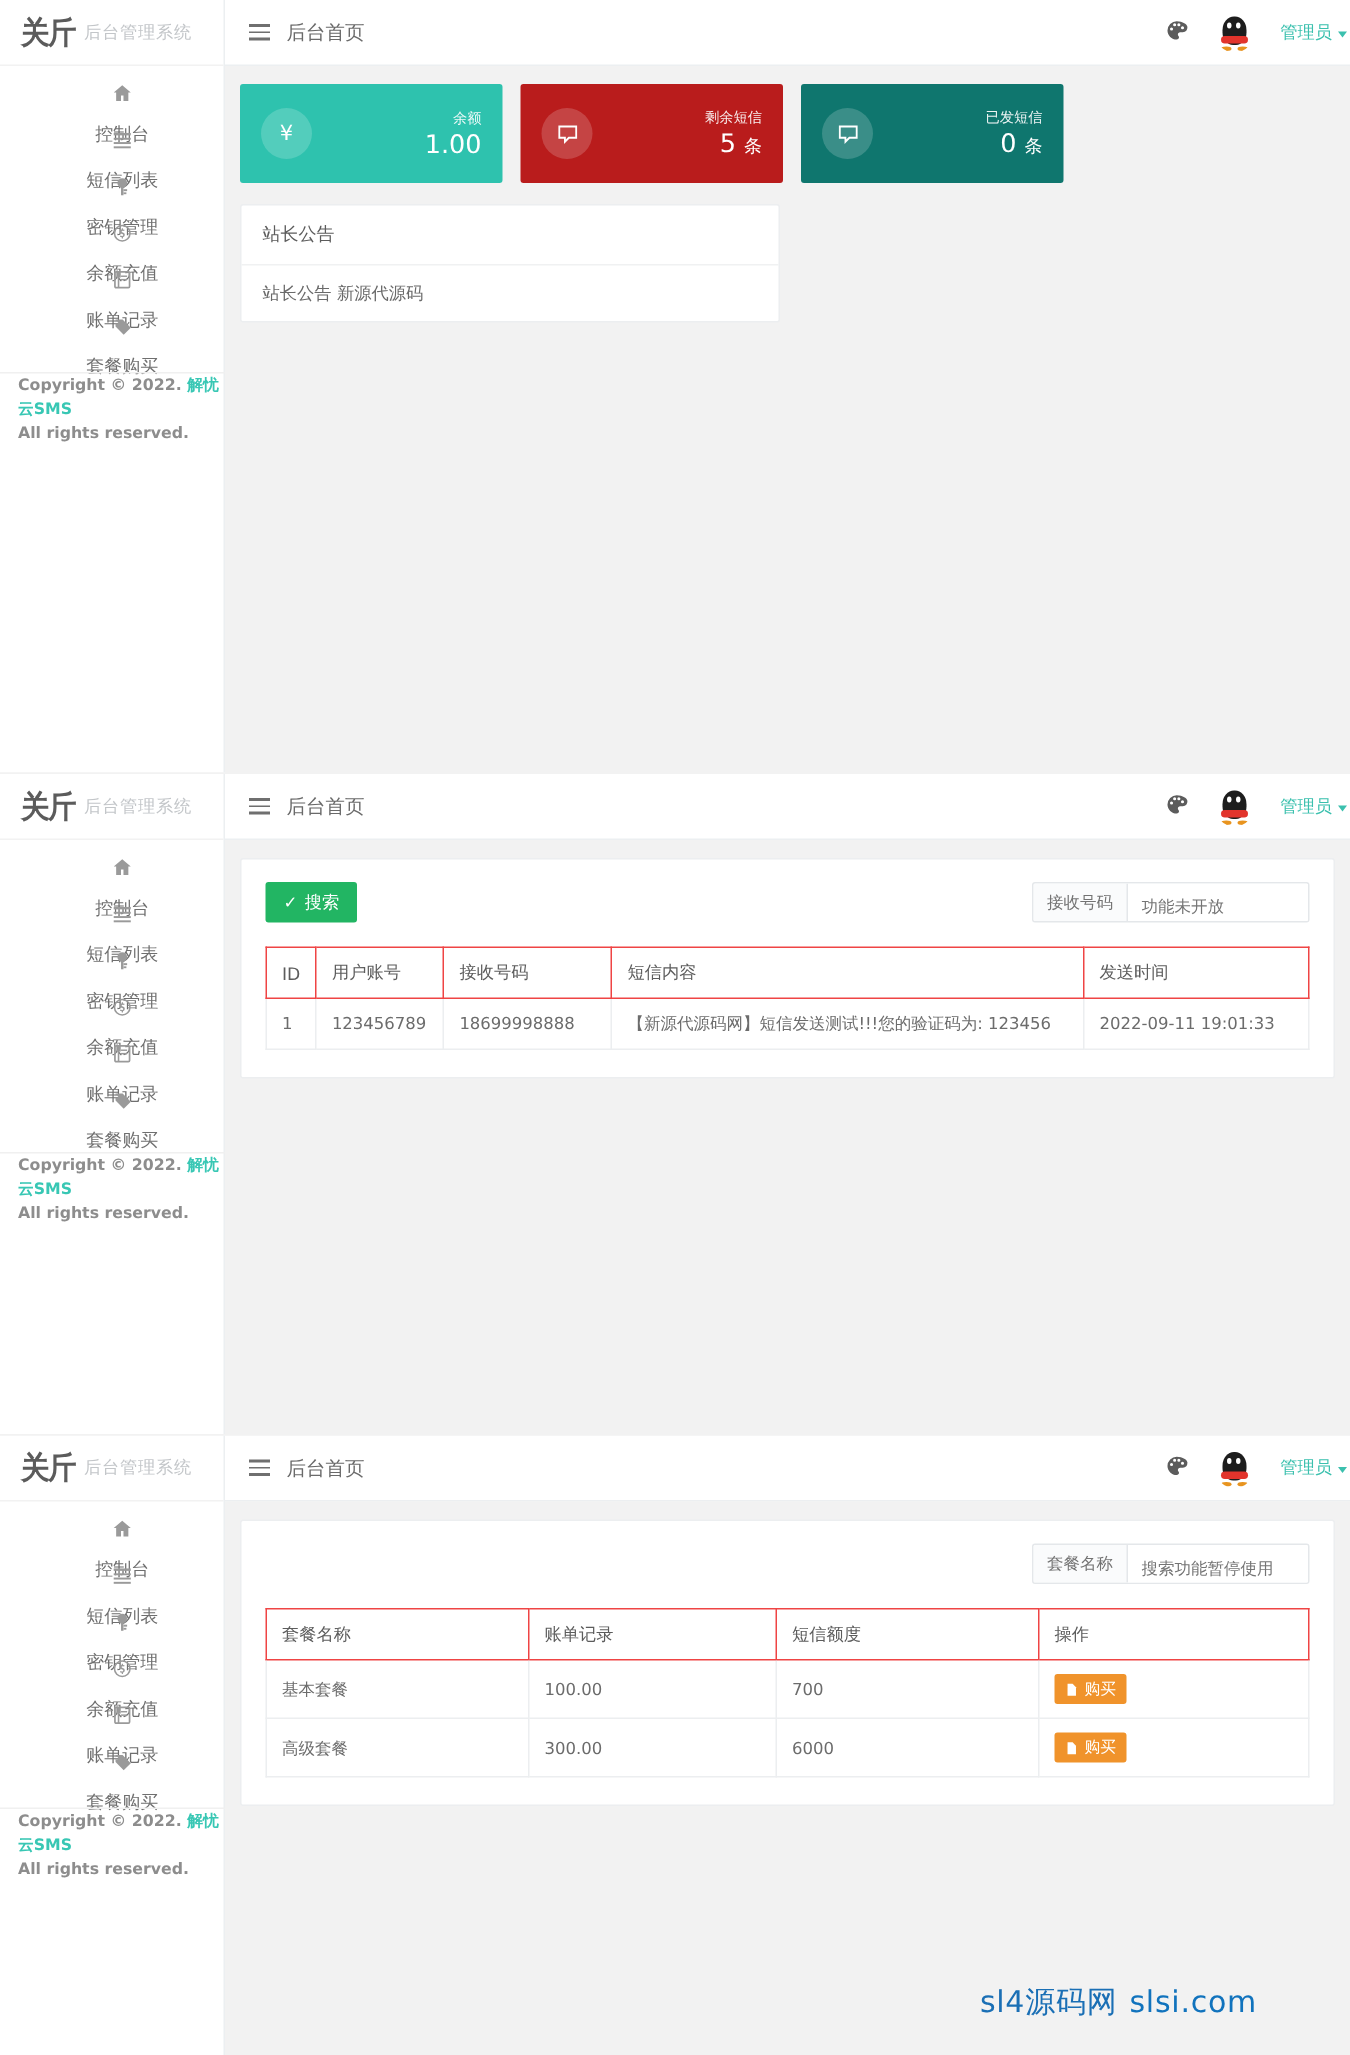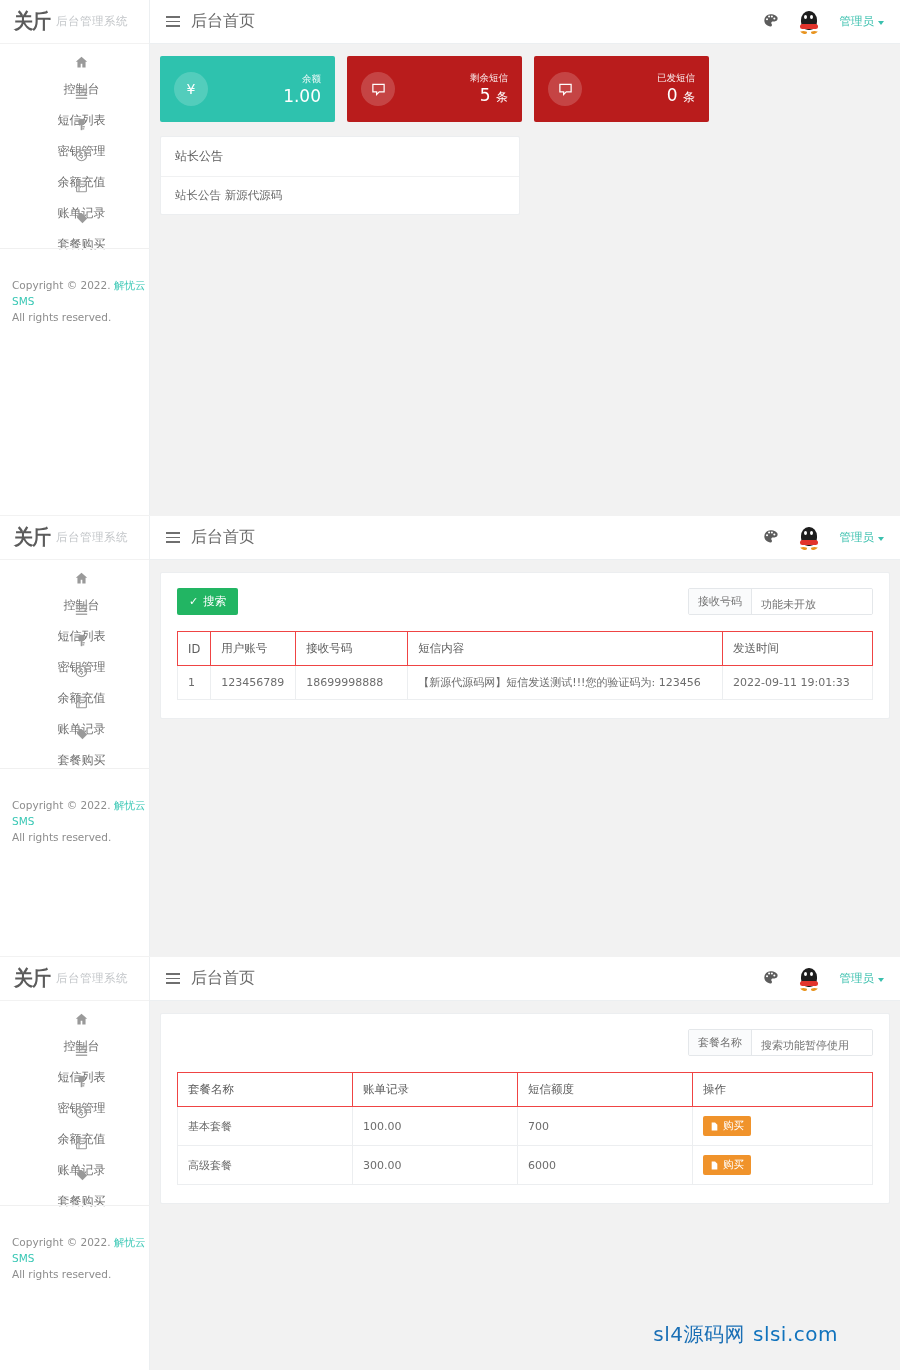--- a/index.html
+++ b/index.html
@@ -23,33 +23,33 @@
     transform:scaleY(1.08);
   }
   .logo-text { font-size:11.5px; color:#c3c6c9; letter-spacing:0.5px; }
 
   .nav { padding-top:12px; }
   .nav-item { display:flex; align-items:center; height:31px; padding-left:14px; gap:12px; cursor:pointer;flex-direction:column; }
   .nav-icon { width:13px; height:13px; flex:0 0 13px; display:flex; align-items:center; justify-content:center; color:#9a9a9a; }
   .nav-icon svg { width:13px; height:13px; fill:#9a9a9a; }
   .nav-label { font-size:12px; color:#6f6f6f; }
 
-  .side-foot { position:absolute; left:0; bottom:0; width:150px; padding:28px 0 20px 12px; border-top:1px solid #f0f0f0; }
+  .side-foot { position:absolute; left:0; bottom:0; width:150px; padding:0 0 20px 12px; border-top:1px solid #f0f0f0;font-weight:bold; }
   #panel-1 .side-foot { bottom:auto; top:248px; }
   #panel-2 .side-foot { bottom:auto; top:252px; }
   #panel-3 .side-foot { bottom:auto; top:248px; }
   .side-foot div { font-size:10.5px; color:#8d8d8d; line-height:16px; }
   .brandlink { color:#38c7b4; }
 
   
   .header { position:absolute; left:150px; top:0; width:750px; height:44px; background:#fff; border-bottom:1px solid #eceff1; display:flex; align-items:center; }
   .hamburger { margin-left:16px; width:14px; display:flex; flex-direction:column; gap:3px; cursor:pointer; }
   .hamburger span { display:block; height:1.6px; background:#6f6f6f; }
-  .header-title { margin-left:11px; font-size:16px; color:#6a6a6a; }
-  .header-right { margin-left:auto; display:flex; align-items:center; gap:18px; padding-right:16px; }
+  .header-title { margin-left:11px; font-size:13px; color:#6a6a6a; }
+  .header-right { margin-left:auto; display:flex; align-items:center; gap:18px; padding-right:2px; }
   .palette-icon svg { width:15px; height:15px; fill:#5c5c5c; }
   .avatar { width:26px; height:26px; border-radius:50%; position:relative; overflow:hidden; background:#fff; }
   .qq-body { position:absolute; left:5px; top:2px; width:16px; height:19px; background:#1d1d1d; border-radius:48% 48% 44% 44%; }
   .qq-eye-l, .qq-eye-r { position:absolute; top:6px; width:3.4px; height:4.6px; background:#fff; border-radius:50%; }
   .qq-eye-l { left:8px; } .qq-eye-r { left:14px; }
   .qq-scarf { position:absolute; left:4px; top:15px; width:18px; height:5px; background:#e2342c; border-radius:3px; }
   .qq-foot-l, .qq-foot-r { position:absolute; bottom:1px; width:7px; height:3px; background:#e8941f; border-radius:50%; }
   .qq-foot-l { left:4px; } .qq-foot-r { right:4px; }
   .user-name { font-size:11.5px; color:#3bc0ae; }
   .caret { width:0;height:0;border-left:3.5px solid transparent;border-right:3.5px solid transparent;border-top:4px solid #3bc0ae; margin-left:4px; display:inline-block; }
@@ -208,21 +208,21 @@
         <span class="card-circle">
             <svg viewBox="0 0 16 16">
               <path d="M2 2.5h12v8H8.8L6 13.3V10.5H2z" fill="none" stroke="#fff" stroke-width="1.3"></path>
             </svg>
           </span>
         <span class="card-text">
           <span class="card-label">剩余短信</span>
           <div class="card-value"><span>5</span> <small>条</small></div>
         </span>
       </div>
-      <div class="card" style="background:#b91c1c">
+      <div class="card" style="background:#0f766e">
         <span class="card-circle">
             <svg viewBox="0 0 16 16">
               <path d="M2 2.5h12v8H8.8L6 13.3V10.5H2z" fill="none" stroke="#fff" stroke-width="1.3"></path>
             </svg>
           </span>
         <span class="card-text">
           <span class="card-label">已发短信</span>
           <div class="card-value"><span>0</span> <small>条</small></div>
         </span>
       </div>

